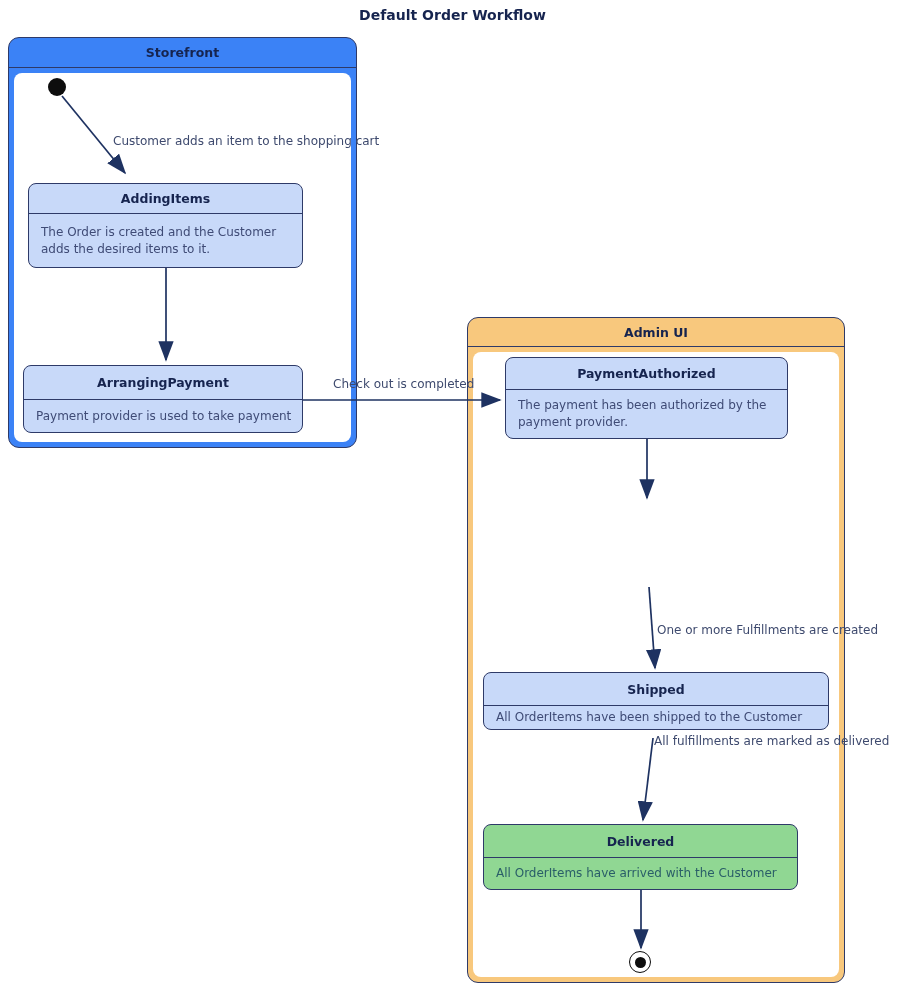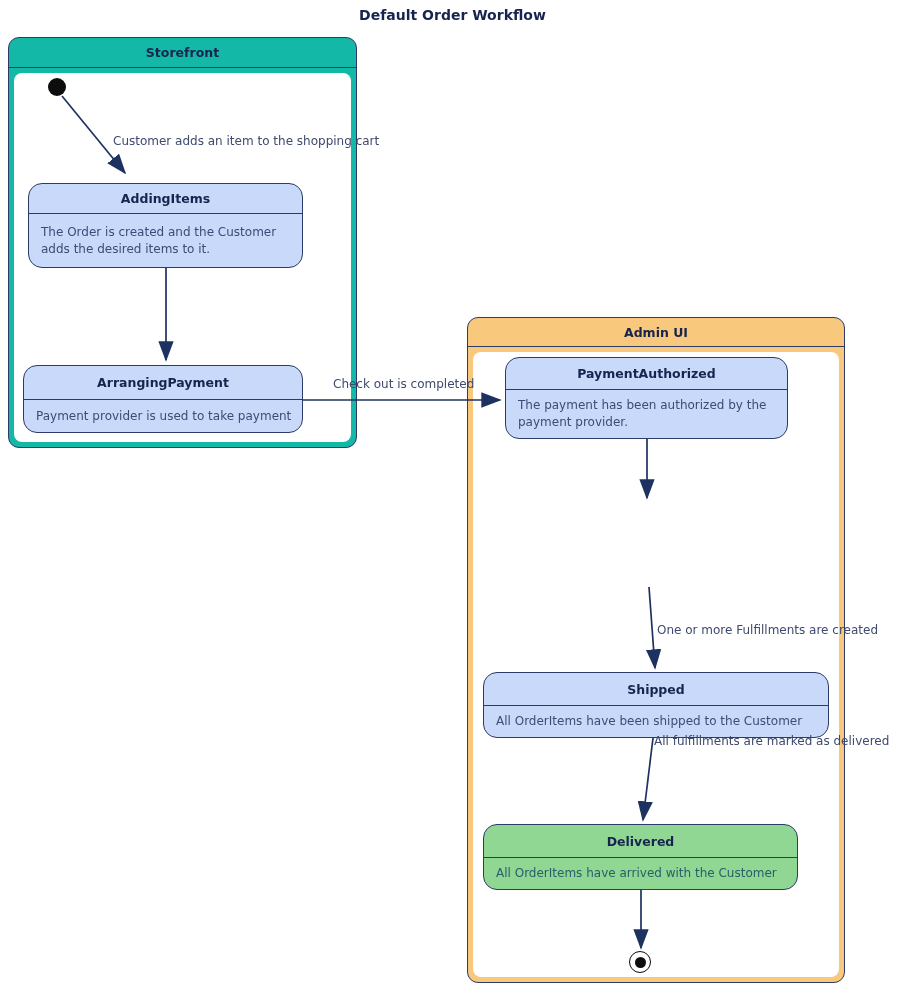--- a/index.html
+++ b/index.html
@@ -20,42 +20,42 @@
     color: #16244f;
   }
   .container {
     position: absolute;
     border: 1.5px solid #2e3a68;
     border-radius: 11px;
     display: flex;
     flex-direction: column;
     box-sizing: border-box;
   }
-  .container.storefront { background: #14b8a6; }
+  .container.storefront { background: #3b82f6; }
   .container.adminui    { background: #f8c87d; text-align: center; }
   .container-header {
     display: flex;
     align-items: center;
     justify-content: center;
     font-size: 12.5px;
     font-weight: bold;
     color: #16244f;
     border-bottom: 1.5px solid #2e3a68;
     box-sizing: border-box;
   }
   .container-body {
     flex: 1;
     margin: 5px;
     background: #ffffff;
     border-radius: 8px;
   }
   .state {
     position: absolute;
     border: 1.4px solid #2e3a68;
-    border-radius: 14px;
+    border-radius: 8px;
     background: #c8d9f9;
     box-sizing: border-box;
     display: flex;
     flex-direction: column;
     overflow: hidden;
   }
   .state.green { background: #90d793; }
   .state-header {
     display: flex;
     align-items: center;
@@ -172,21 +172,21 @@
   <div class="state" style="left:505px; top:357px; width:283px; height:82px;">
     <div class="state-header" style="height:32px;">
       <span>PaymentAuthorized</span>
     </div>
     <div class="state-body">
       <span class="inner">The payment has been authorized by the payment provider.</span>
     </div>
   </div>
 
 
-  <div class="state nowrap" style="left:483px; top:672px; width:346px; height:66px;">
+  <div class="state nowrap" style="left:483px; top:672px; width:346px; height:58px;">
     <div class="state-header" style="height:33px;">
       <span>Shipped</span>
     </div>
     <div class="state-body">
       <span class="inner">All OrderItems have been shipped to the Customer</span>
     </div>
   </div>
 
   <div class="state green nowrap" style="left:483px; top:824px; width:315px; height:66px;">
     <div class="state-header" style="height:33px;">

